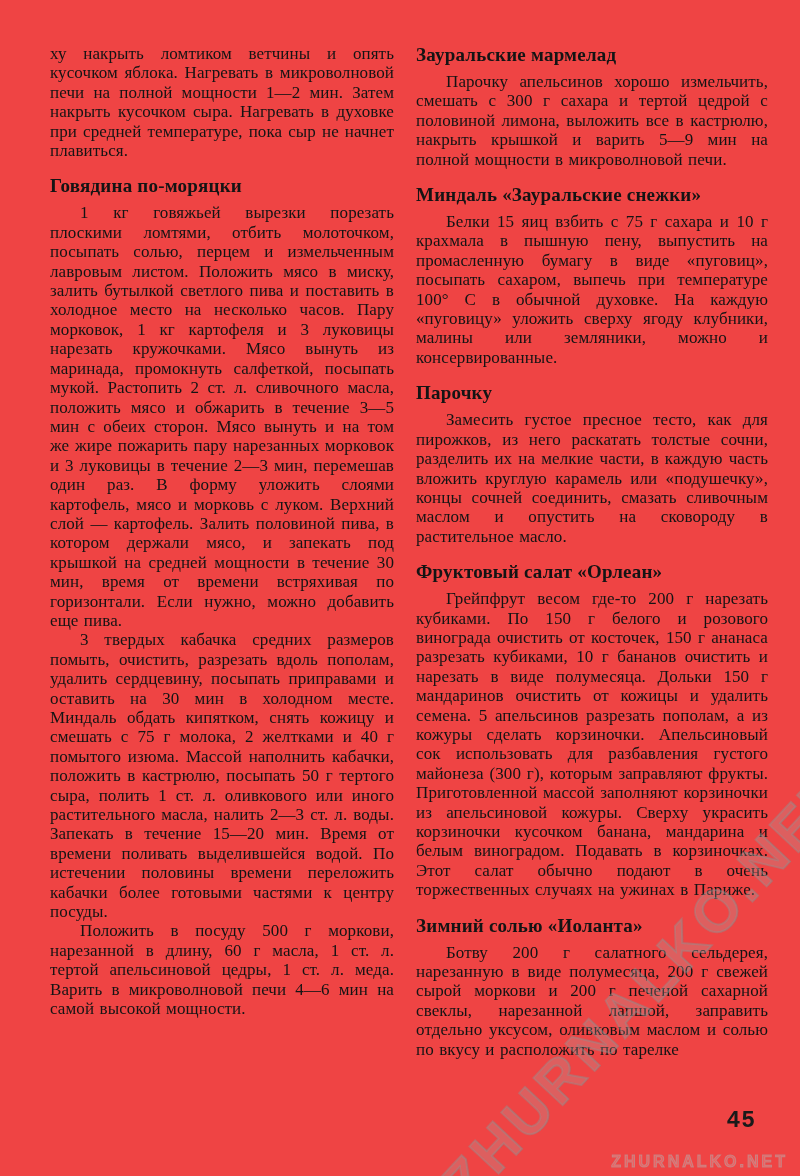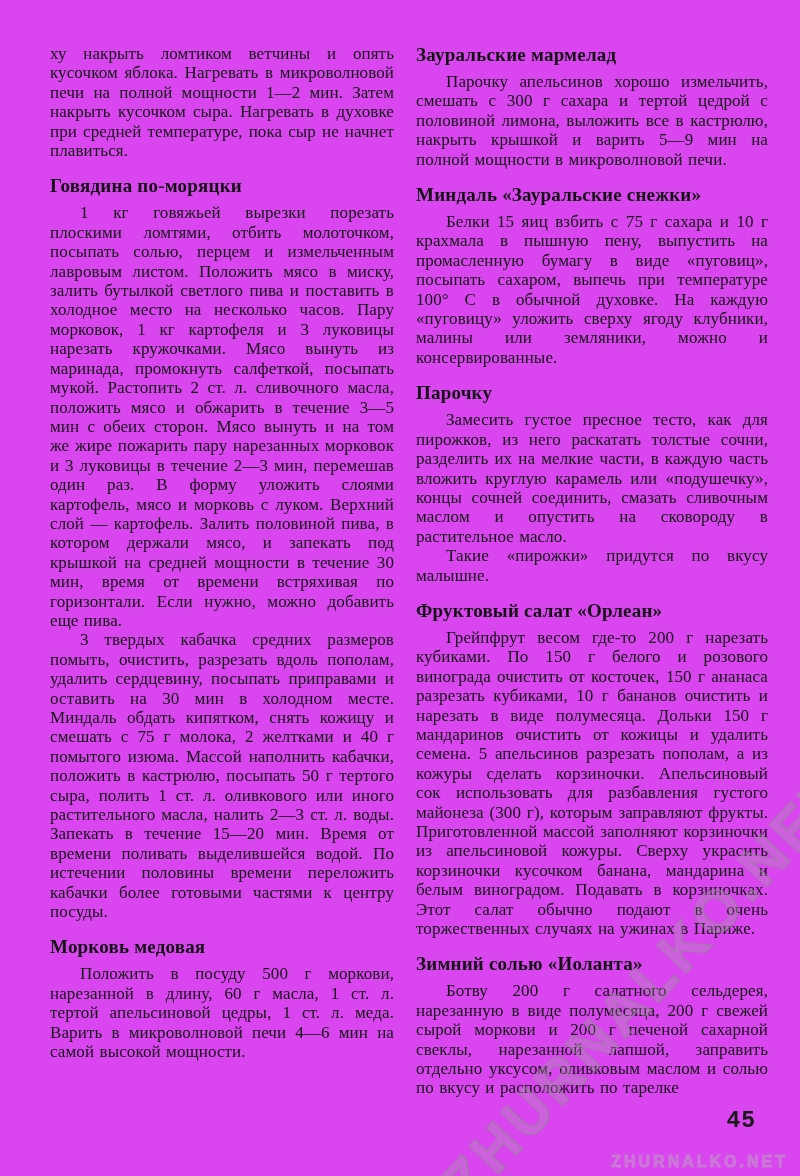--- a/index.html
+++ b/index.html
@@ -4,21 +4,21 @@
 <style>
   html, body { margin: 0; padding: 0; }
   body {
     width: 800px; height: 1176px;
     background: #efefed;
     font-family: "Liberation Serif", "DejaVu Serif", serif;
   }
   .page {
     position: relative;
     width: 800px; height: 1176px;
-    background: #d946ef;
+    background: #ef4444;
     overflow: hidden;
     color: #141414;
   }
   .columns {
     display: flex;
     padding: 44px 36px 0 50px;
     gap: 22px;
   }
   .col { flex: 0 0 auto; }
   .col-left  { width: 344px; }
@@ -93,41 +93,39 @@
       <div class="section">
         <h2 class="heading">Говядина по-моряцки</h2>
         <p class="para">1 кг говяжьей вырезки порезать плоскими ломтями, отбить молоточком, посыпать солью, перцем и измельченным лавровым листом. Положить мясо в миску, залить бутылкой светлого пива и поставить в холодное место на несколько часов. Пару морковок, 1 кг картофеля и 3 луковицы нарезать кружочками. Мясо вынуть из маринада, промокнуть салфеткой, посыпать мукой. Растопить 2 ст. л. сливочного масла, положить мясо и обжарить в течение 3—5 мин с обеих сторон. Мясо вынуть и на том же жире пожарить пару нарезанных морковок и 3 луковицы в течение 2—3 мин, перемешав один раз. В форму уложить слоями картофель, мясо и морковь с луком. Верхний слой — картофель. Залить половиной пива, в котором держали мясо, и запекать под крышкой на средней мощности в течение 30 мин, время от времени встряхивая по горизонтали. Если нужно, можно добавить еще пива.</p>
       </div>
 
       <div class="section">
         <p class="para">3 твердых кабачка средних размеров помыть, очистить, разрезать вдоль пополам, удалить сердцевину, посыпать приправами и оставить на 30 мин в холодном месте. Миндаль обдать кипятком, снять кожицу и смешать с 75 г молока, 2 желтками и 40 г помытого изюма. Массой наполнить кабачки, положить в кастрюлю, посыпать 50 г тертого сыра, полить 1 ст. л. оливкового или иного растительного масла, налить 2—3 ст. л. воды. Запекать в течение 15—20 мин. Время от времени поливать выделившейся водой. По истечении половины времени переложить кабачки более готовыми частями к центру посуды.</p>
       </div>
 
       <div class="section">
-        <h2 class="heading">Морковь медовая</h2>
         <p class="para">Положить в посуду 500 г моркови, нарезанной в длину, 60 г масла, 1 ст. л. тертой апельсиновой цедры, 1 ст. л. меда. Варить в микроволновой печи 4—6 мин на самой высокой мощности.</p>
       </div>
     </div>
 
     <div class="col col-right">
 
       <div class="section">
         <h2 class="heading">Зауральские мармелад</h2>
         <p class="para">Парочку апельсинов хорошо измельчить, смешать с 300 г сахара и тертой цедрой с половиной лимона, выложить все в кастрюлю, накрыть крышкой и варить 5—9 мин на полной мощности в микроволновой печи.</p>
       </div>
 
       <div class="section">
         <h2 class="heading">Миндаль «Зауральские снежки»</h2>
         <p class="para">Белки 15 яиц взбить с 75 г сахара и 10 г крахмала в пышную пену, выпустить на промасленную бумагу в виде «пуговиц», посыпать сахаром, выпечь при температуре 100° С в обычной духовке. На каждую «пуговицу» уложить сверху ягоду клубники, малины или земляники, можно и консервированные.</p>
       </div>
 
       <div class="section">
         <h2 class="heading">Парочку</h2>
         <p class="para">Замесить густое пресное тесто, как для пирожков, из него раскатать толстые сочни, разделить их на мелкие части, в каждую часть вложить круглую карамель или «подушечку», концы сочней соединить, смазать сливочным маслом и опустить на сковороду в растительное масло.</p>
-        <p class="para">Такие «пирожки» придутся по вкусу малышне.</p>
       </div>
 
       <div class="section">
         <h2 class="heading">Фруктовый салат «Орлеан»</h2>
         <p class="para">Грейпфрут весом где-то 200 г нарезать кубиками. По 150 г белого и розового винограда очистить от косточек, 150 г ананаса разрезать кубиками, 10 г бананов очистить и нарезать в виде полумесяца. Дольки 150 г мандаринов очистить от кожицы и удалить семена. 5 апельсинов разрезать пополам, а из кожуры сделать корзиночки. Апельсиновый сок использовать для разбавления густого майонеза (300 г), которым заправляют фрукты. Приготовленной массой заполняют корзиночки из апельсиновой кожуры. Сверху украсить корзиночки кусочком банана, мандарина и белым виноградом. Подавать в корзиночках. Этот салат обычно подают в очень торжественных случаях на ужинах в Париже.</p>
       </div>
 
       <div class="section">
         <h2 class="heading">Зимний солью «Иоланта»</h2>
         <p class="para">Ботву 200 г салатного сельдерея, нарезанную в виде полумесяца, 200 г свежей сырой моркови и 200 г печеной сахарной свеклы, нарезанной лапшой, заправить отдельно уксусом, оливковым маслом и солью по вкусу и расположить по тарелке</p>

